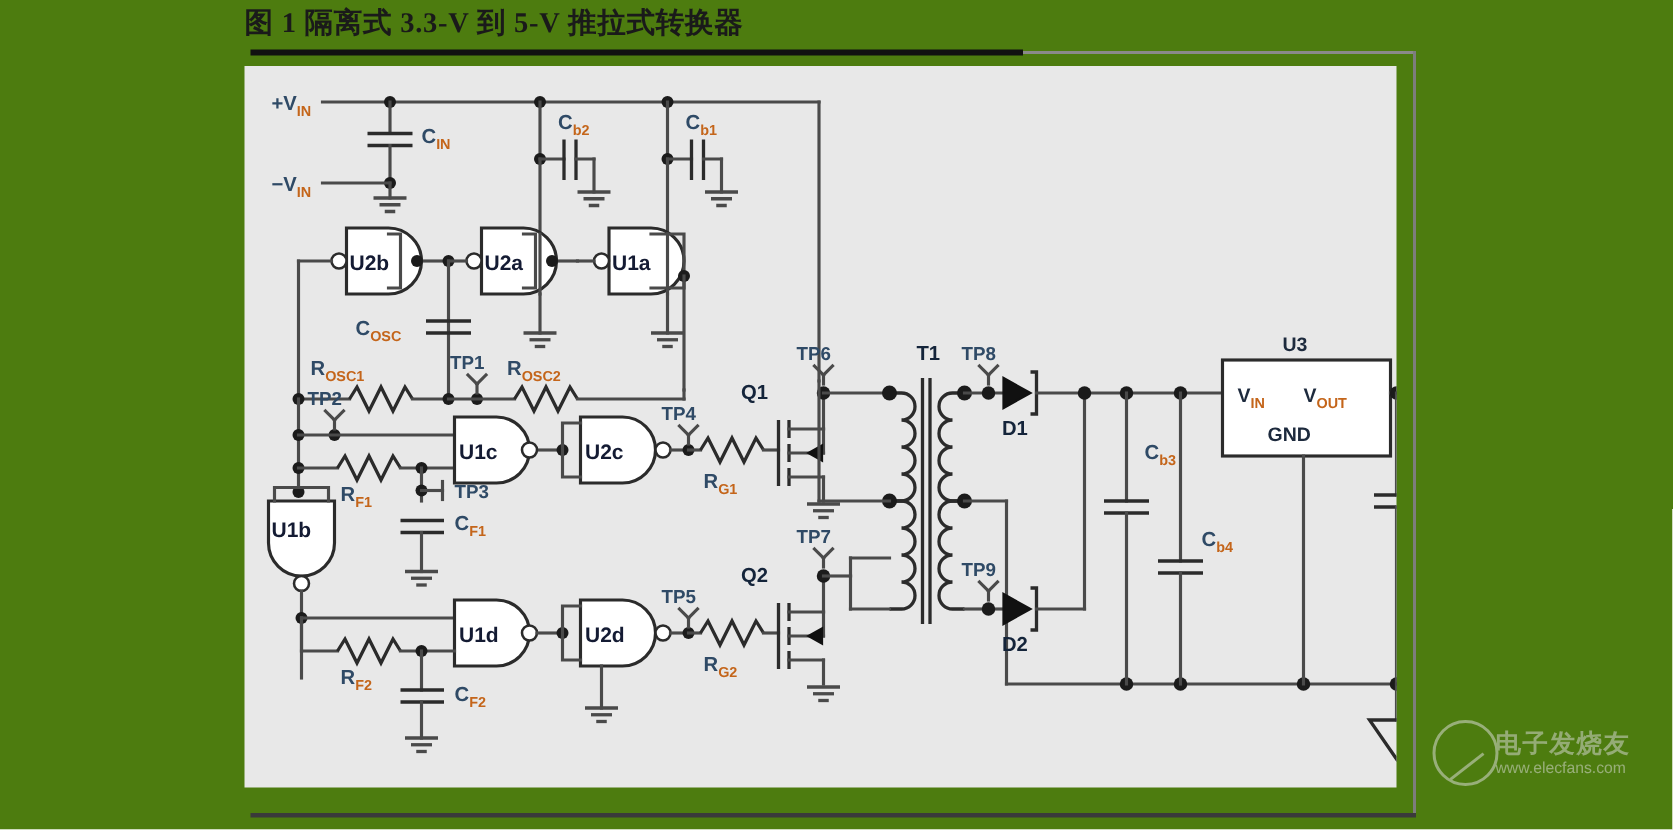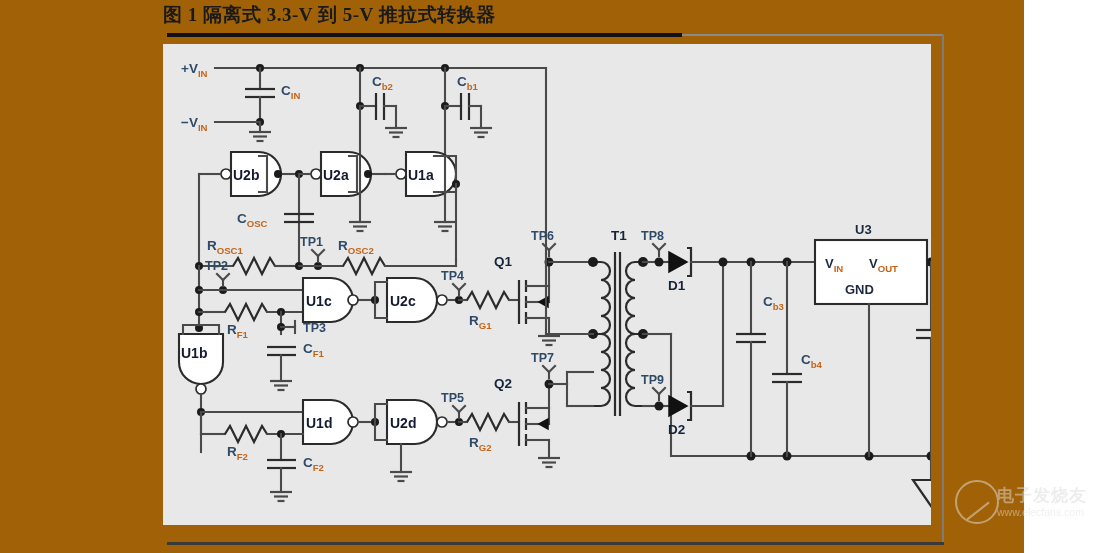--- a/index.html
+++ b/index.html
@@ -1,18 +1,18 @@
 <!DOCTYPE html>
 <html><head>
 <meta charset="utf-8">
 <style>
   html,body{margin:0;padding:0;background:#ffffff;}
   body{width:1115px;height:553px;position:relative;overflow:hidden;
        font-family:"Liberation Serif",serif;}
-  #page{position:absolute;left:0;top:0;width:1024px;height:553px;background:#a16207;}
+  #page{position:absolute;left:0;top:0;width:1115px;height:553px;background:#4d7c0f;}
 
   #title{position:absolute;left:163px;top:2px;width:700px;height:28px;
          font-family:"Liberation Serif",serif;font-size:19px;font-weight:bold;
          color:#1a1a1a;white-space:nowrap;letter-spacing:.5px;}
 
   #title-rule{position:absolute;left:167px;top:33px;width:515px;height:4px;
               background:#111;}
   #title-rule-thin{position:absolute;left:682px;top:34px;width:262px;height:2px;
               background:#8a8a8a;}
   #right-border{position:absolute;left:942px;top:34px;width:2px;height:510px;

